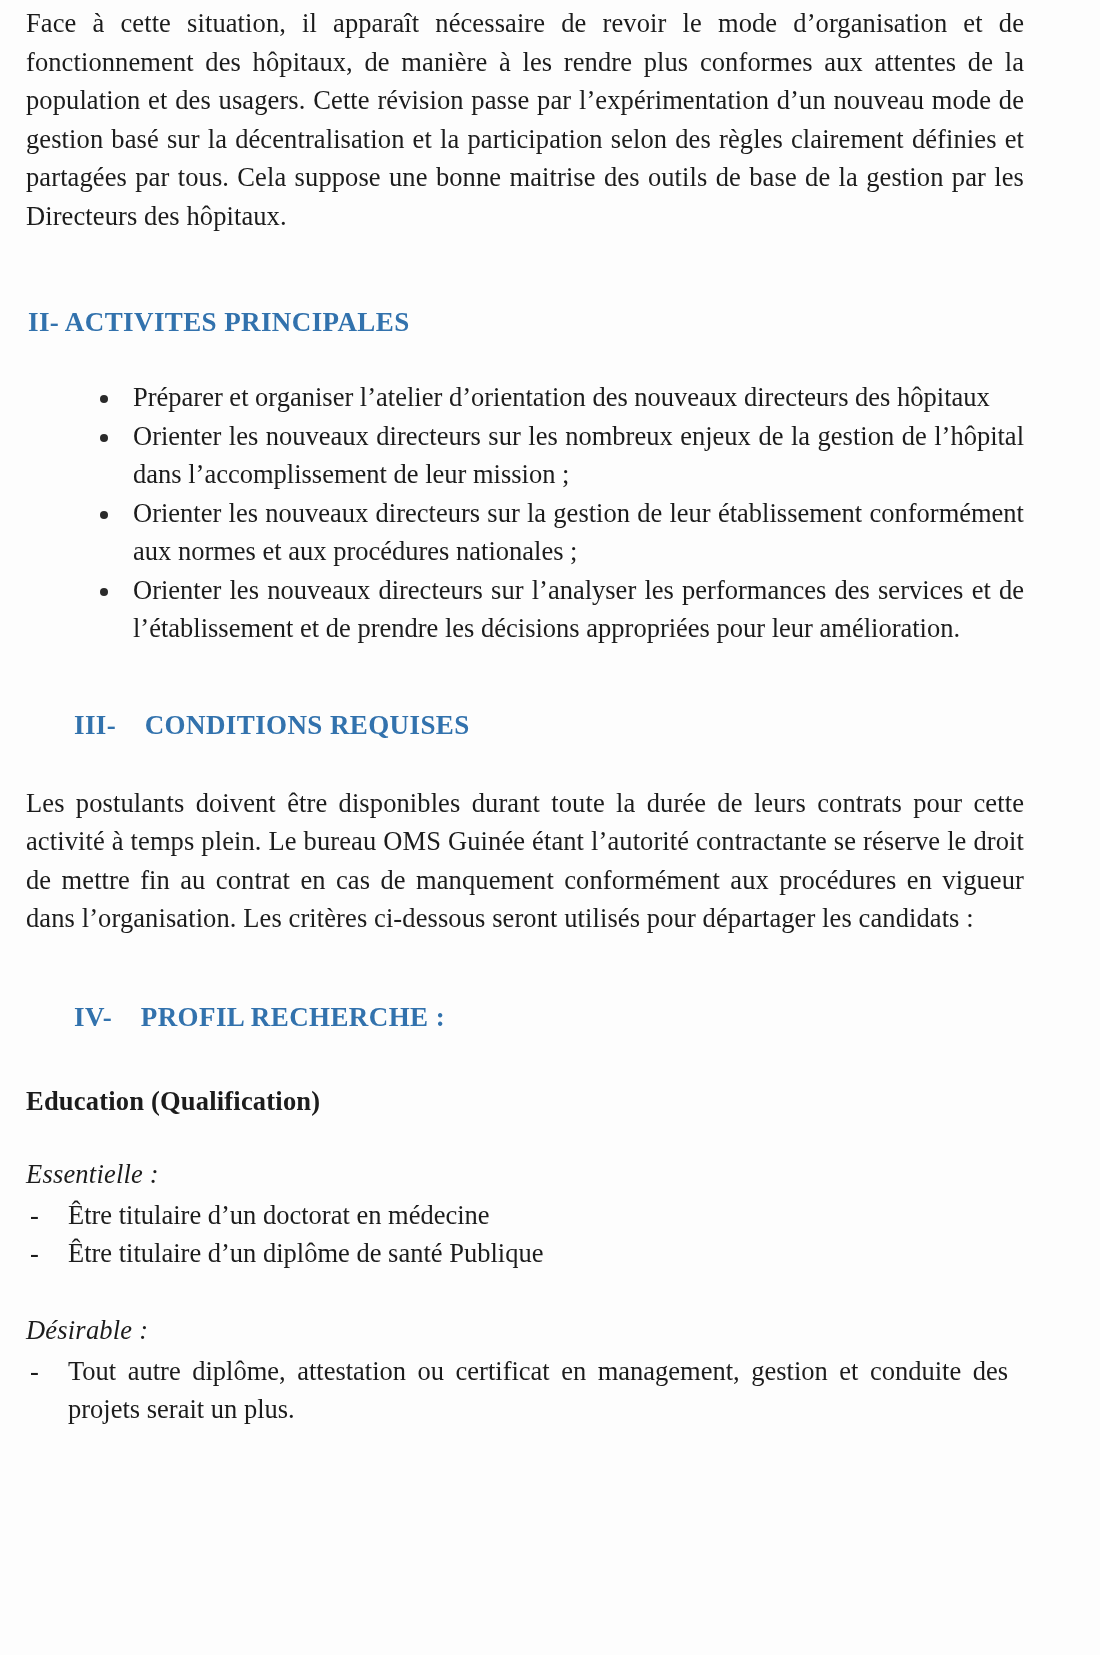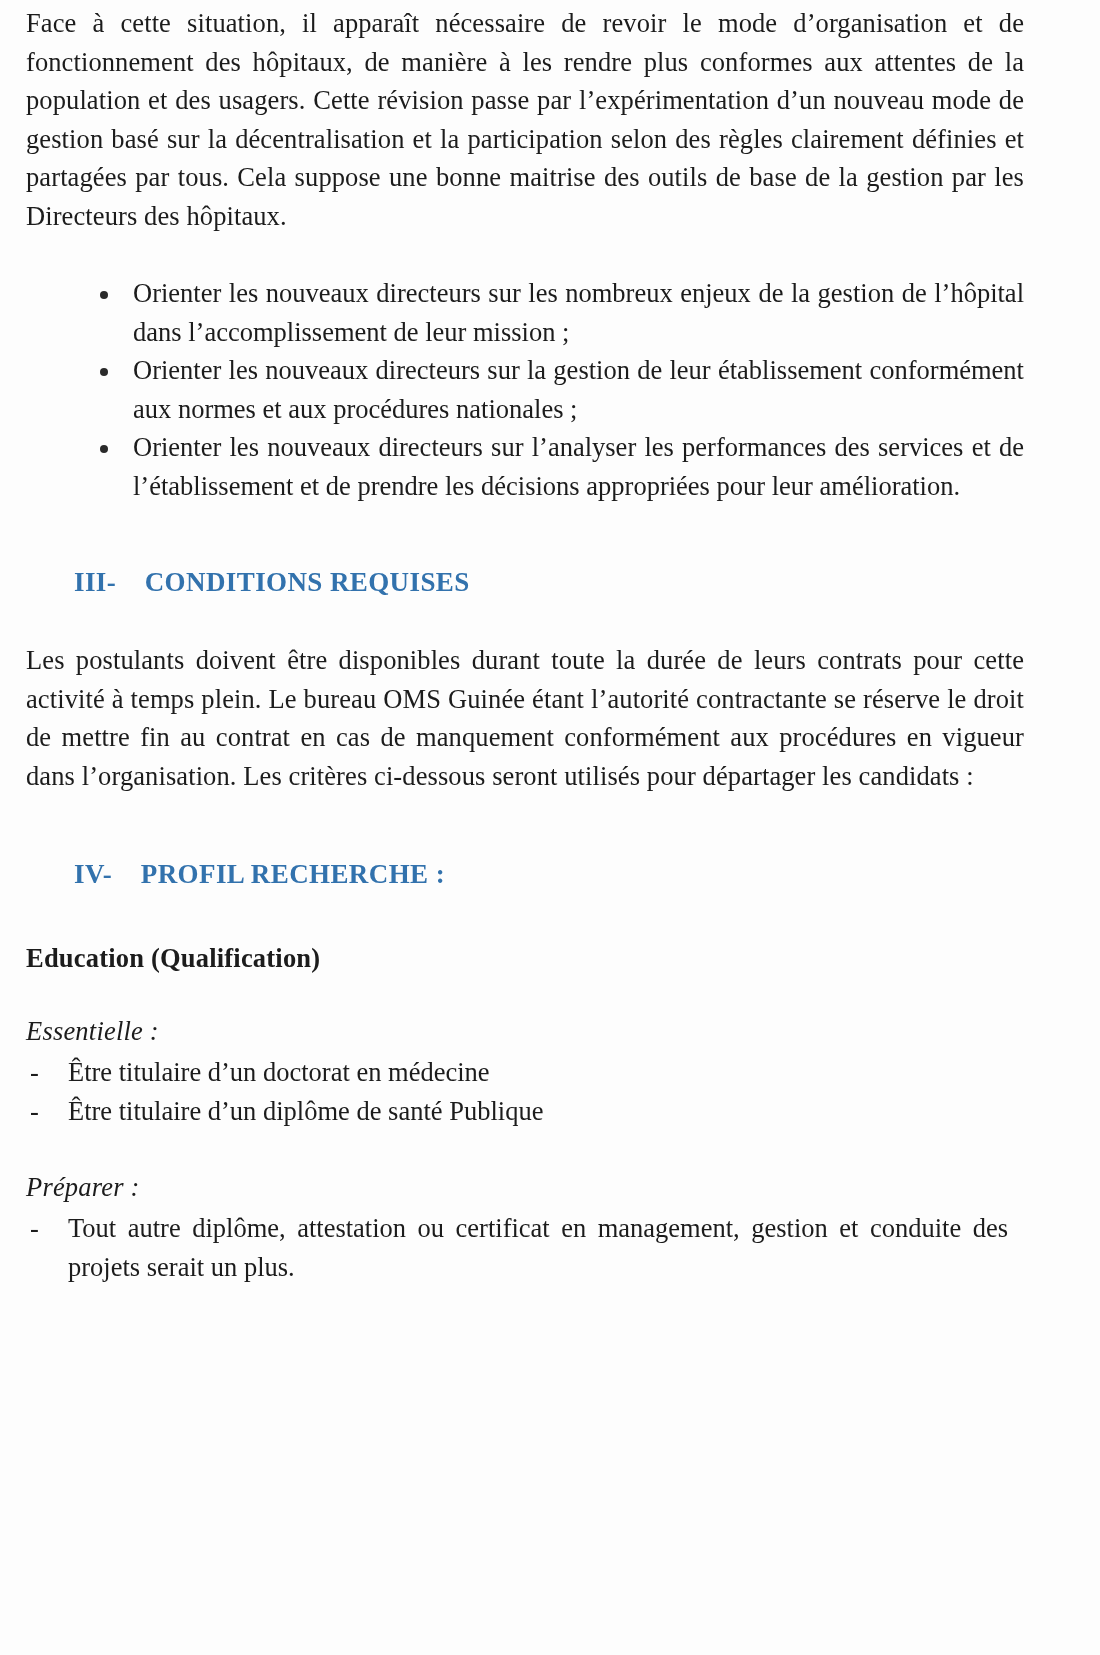--- a/index.html
+++ b/index.html
@@ -124,22 +124,24 @@
   .nojustify { text-align: left !important; }
 </style>
 </head>
 <body>
 
 <div class="page">
   <div class="content">
 
     <p class="para para-intro">Face à cette situation, il apparaît nécessaire de revoir le mode d’organisation et de fonctionnement des hôpitaux, de manière à les rendre plus conformes aux attentes de la population et des usagers. Cette révision passe par l’expérimentation d’un nouveau mode de gestion basé sur la décentralisation et la participation selon des règles clairement définies et partagées par tous. Cela suppose une bonne maitrise des outils de base de la gestion par les Directeurs des hôpitaux.</p>
 
+    <div class="heading heading-2">II- ACTIVITES PRINCIPALES</div>
 
     <ul class="bullets">
+      <li>Préparer et organiser l’atelier d’orientation des nouveaux directeurs des hôpitaux</li>
       <li>Orienter les nouveaux directeurs sur les nombreux enjeux de la gestion de l’hôpital dans l’accomplissement de leur mission ;</li>
       <li>Orienter les nouveaux directeurs sur la gestion de leur établissement conformément aux normes et aux procédures nationales ;</li>
       <li>Orienter les nouveaux directeurs sur l’analyser les performances des services et de l’établissement et de prendre les décisions appropriées pour leur amélioration.</li>
     </ul>
 
     <div class="heading heading-3">III-    CONDITIONS REQUISES</div>
 
     <p class="para" style="margin-top:42px;">Les postulants doivent être disponibles durant toute la durée de leurs contrats pour cette activité à temps plein. Le bureau OMS Guinée étant l’autorité contractante se réserve le droit de mettre fin au contrat en cas de manquement conformément aux procédures en vigueur dans l’organisation. Les critères ci-dessous seront utilisés pour départager les candidats :</p>
 
     <div class="heading heading-4">IV-    PROFIL RECHERCHE :</div>
@@ -148,20 +150,20 @@
       <span class="sub-underline">Education (Qualification)</span>
     </div>
 
     <div class="italic-label">Essentielle :</div>
 
     <ul class="dashes">
       <li class="nojustify">Être titulaire d’un doctorat en médecine</li>
       <li class="nojustify">Être titulaire d’un diplôme de santé Publique</li>
     </ul>
 
-    <div class="italic-label">Préparer :</div>
+    <div class="italic-label">Désirable :</div>
 
     <ul class="dashes justified">
       <li>Tout autre diplôme, attestation ou certificat en management, gestion et conduite des projets serait un plus.</li>
     </ul>
 
   </div>
 </div>
 
 </body></html>

